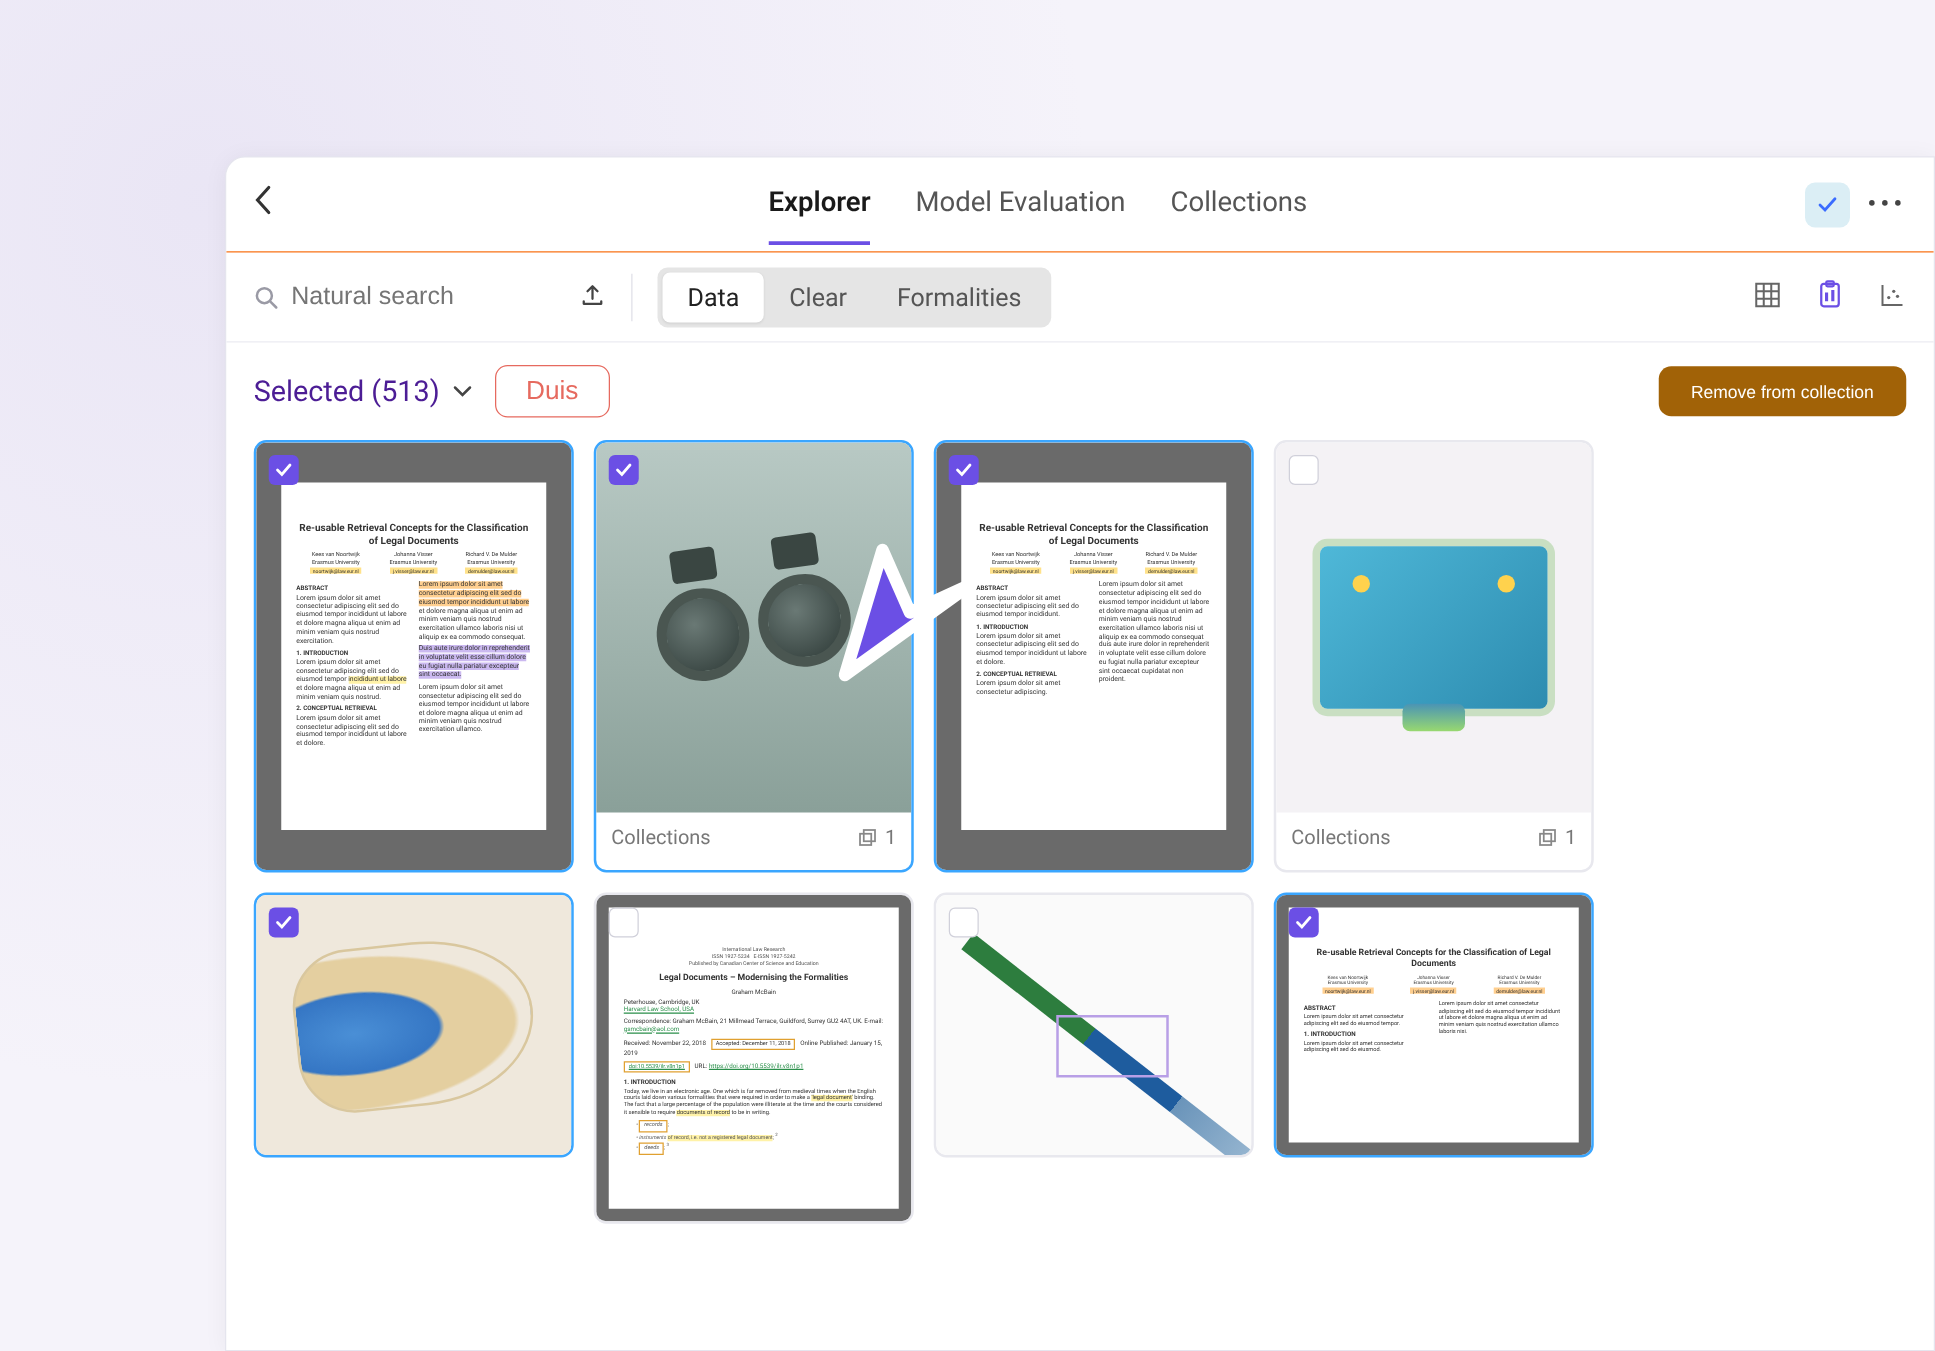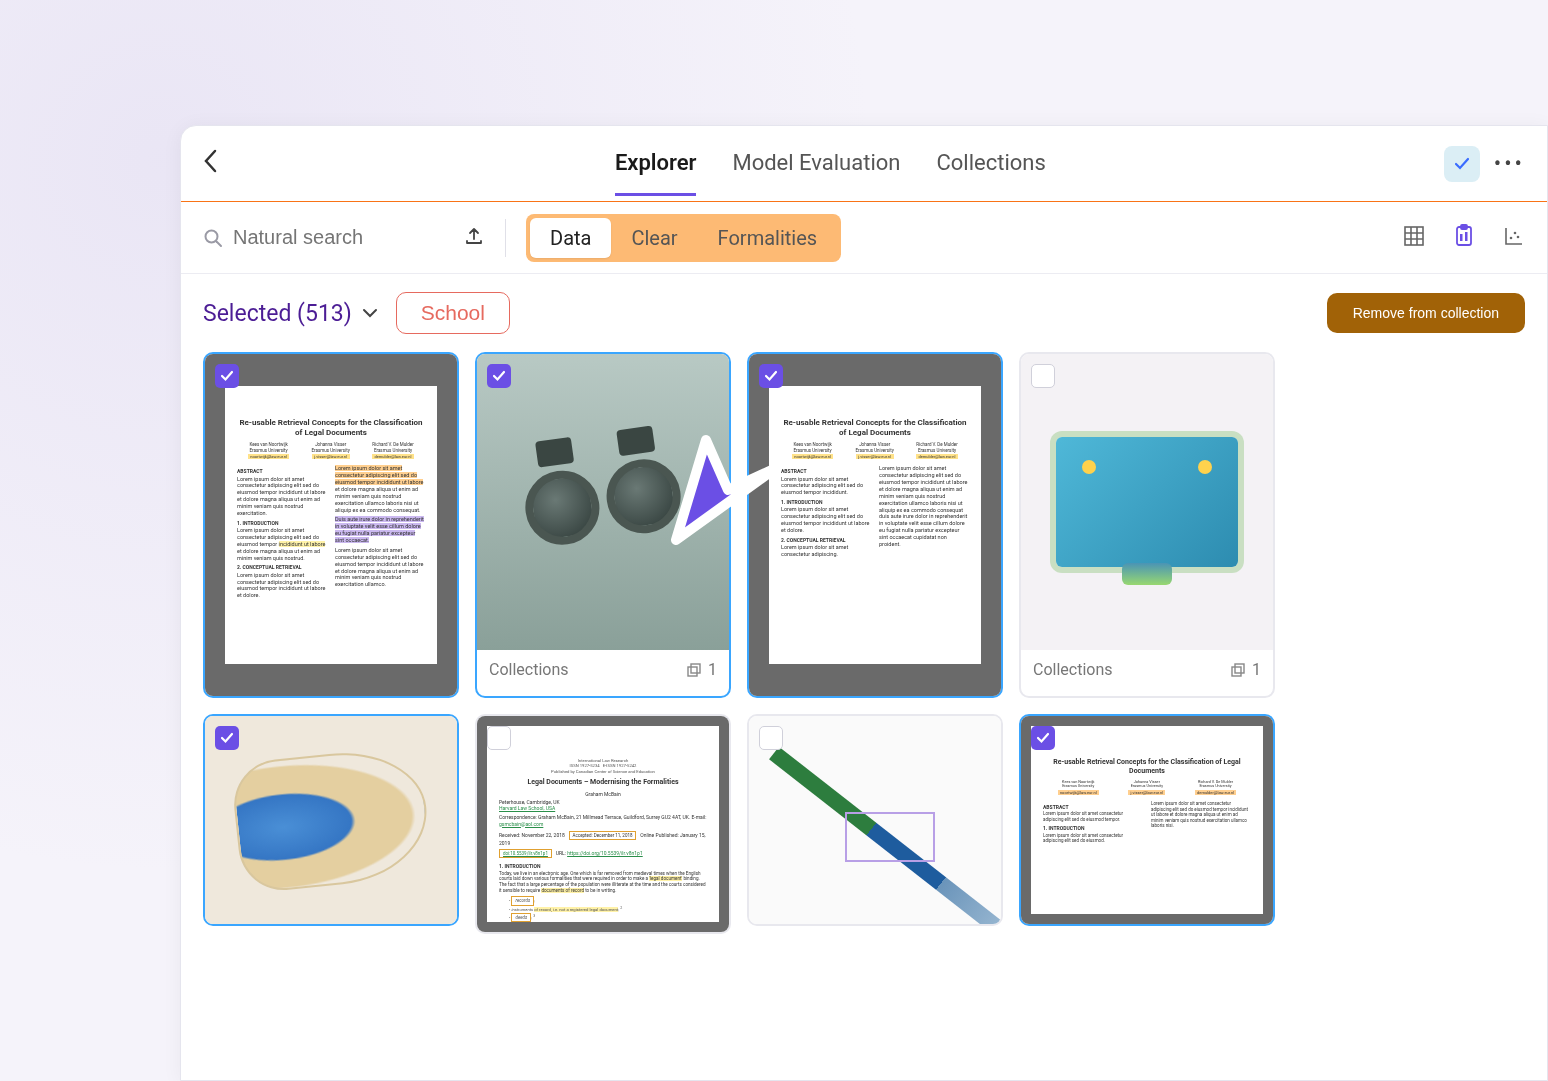--- a/index.html
+++ b/index.html
@@ -69,21 +69,21 @@
   padding: 0 22px;
   gap: 20px;
 }
 .search-wrap { display: flex; align-items: center; gap: 10px; color: #9a9aa5; font-size: 20px; flex: 0 0 240px; }
 .search-wrap svg { width: 20px; height: 20px; }
 .search-input { border: none; outline: none; font-size: 20px; color: #9a9aa5; background: transparent; width: 180px; }
 .upload-icon { color: #444; }
 .vsep { width: 1px; height: 38px; background: #e0e0e8; }
 .seg-group {
   display: flex;
-  background: #fdba74;
+  background: #e5e5e5;
   border-radius: 8px;
   padding: 4px;
 }
 .seg-item {
   font-size: 20px;
   padding: 8px 20px;
   border-radius: 6px;
   color: #555;
   cursor: pointer;
 }
@@ -360,21 +360,21 @@
     </div>
   </div>
 
   <div class="actionbar">
     <div class="selected-label">
       <span>Selected (513)</span>
       <svg width="16" height="10" viewBox="0 0 16 10">
           <path d="M2 2 L8 8 L14 2" stroke="#444" stroke-width="2" fill="none" stroke-linecap="round"></path>
         </svg>
     </div>
-    <button class="clear-btn">School</button>
+    <button class="clear-btn">Duis</button>
     <div class="spacer"></div>
     <button class="primary-btn">Remove from collection</button>
   </div>
 
   <div class="grid">
 
     <div class="card selected" style="height:346px;">
       <div class="thumb" style="height:100%;">
         <div class="checkbox checked">
           <svg width="14" height="14" viewBox="0 0 14 14">
@@ -519,21 +519,21 @@
           <svg width="14" height="14" viewBox="0 0 14 14">
               <path d="M2 7 L5.5 10.5 L12 3" stroke="#fff" stroke-width="2.2" fill="none" stroke-linecap="round"></path>
             </svg>
         </div>
         <div class="xray-shoe">
           <div class="shoe-shape"></div>
         </div>
       </div>
     </div>
 
-    <div class="card" style="height:220px; border-color:#e8e8ee;">
+    <div class="card" style="height:265px; border-color:#e8e8ee;">
       <div class="thumb" style="height:100%;">
         <div class="checkbox unchecked"></div>
         <div class="doc-plain" style="height:100%;">
           <div class="doc-page">
             <div style="text-align:center; font-size:4.2px; color:#555;">International Law Research<br>ISSN 1927-5234 &nbsp; E-ISSN 1927-5242<br>Published by Canadian Center of Science and Education</div>
             <div class="doc-h2">Legal Documents – Modernising the Formalities</div>
             <div style="text-align:center;">Graham McBain</div>
             <div style="margin-top:2px;">Peterhouse, Cambridge, UK</div>
             <div class="link-green">Harvard Law School, USA</div>
             <div style="margin-top:3px;">Correspondence: Graham McBain, 21 Millmead Terrace, Guildford, Surrey GU2 4AT, UK. E-mail: <span class="link-green">gsmcbain@aol.com</span></div>

